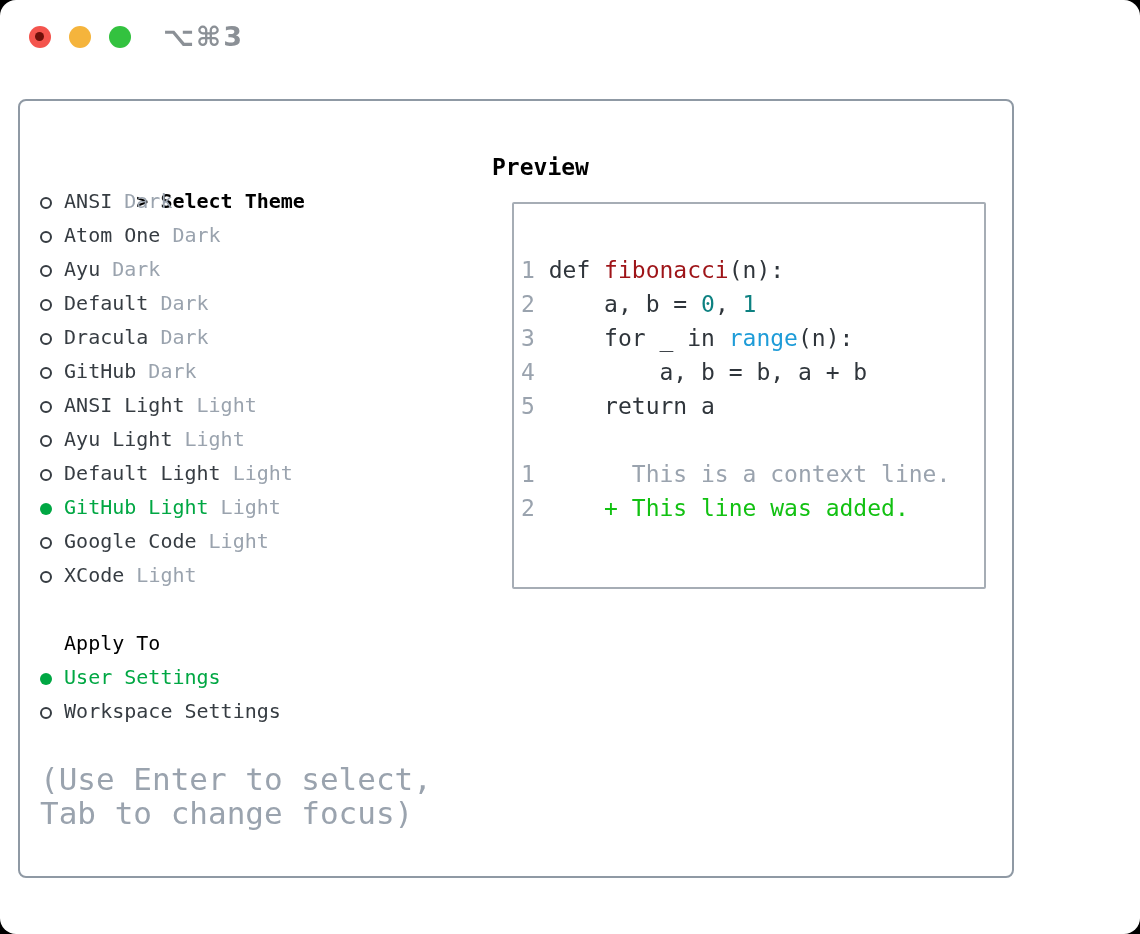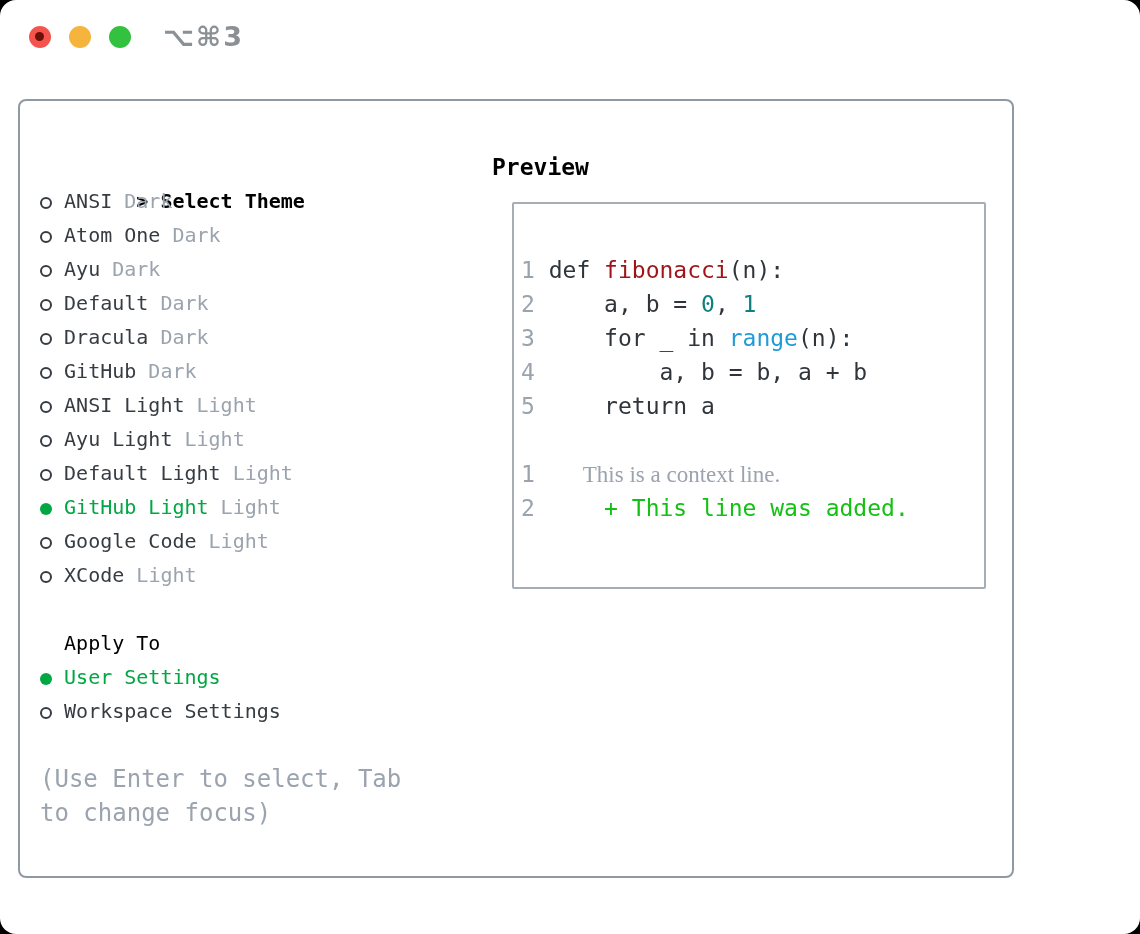--- a/index.html
+++ b/index.html
@@ -29,38 +29,38 @@
   .heading { font-weight:bold; color:var(--heading-black); }
   .mark { display:inline-block; width:12px; height:12px; border-radius:50%;
           margin-right:calc(2ch - 12px); vertical-align:-1px; }
   .mark.hollow { border:2px solid var(--item-dark); }
   .mark.filled { background:var(--selected-green); }
   .t-name { color:var(--item-dark); }
   .t-variant { color:var(--variant-gray); }
   .selrow .t-name { color:var(--selected-green); }
   .apply-heading { padding-left:2ch; color:var(--heading-black); }
   .spacer { height:34px; }
-  .hint { width:400px; font-size:24px; line-height:34px; color:var(--hint-gray); }
+  .hint { width:400px; font-size:31px; line-height:34px; color:var(--hint-gray); }
   
   .preview-heading {
     position:absolute; left:472px; top:49px; height:34px; line-height:34px;
     font-size:23px; font-weight:bold; color:var(--heading-black);
   }
   .preview-box {
     position:absolute; left:492px; top:101px; width:474px; height:387px;
     border:2px solid var(--preview-border); border-radius:2px; background:#fff;
   }
   .code { padding:49px 0 0 7px; }
   .cline { height:34px; line-height:34px; white-space:pre; font-size:23px; color:var(--code-plain); }
   .lnum { color:var(--lnum-gray); }
   .seg-p   { color:var(--code-plain); }
   .seg-fn  { color:var(--code-fn-red); }
   .seg-num { color:var(--code-num-teal); }
   .seg-bi  { color:var(--code-builtin-blue);text-align:right; }
-  .seg-ctx { color:var(--diff-ctx-gray);font-family:Liberation Serif, serif; }
+  .seg-ctx { color:var(--diff-ctx-gray); }
   .seg-del { color:var(--diff-del-red); }
   .seg-add { color:var(--diff-add-green); }
 </style>
 </head>
 <body>
 
 <div class="window">
 
   <div>
     <span class="tl close">

